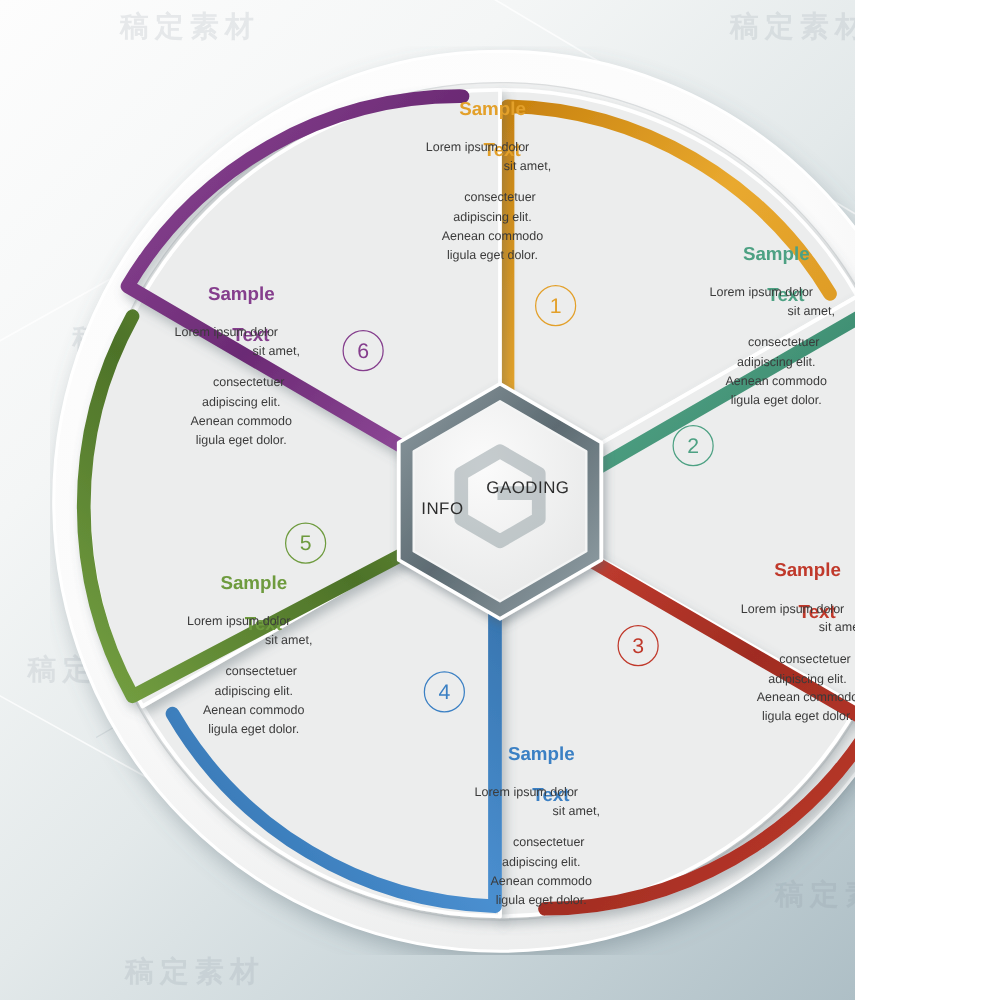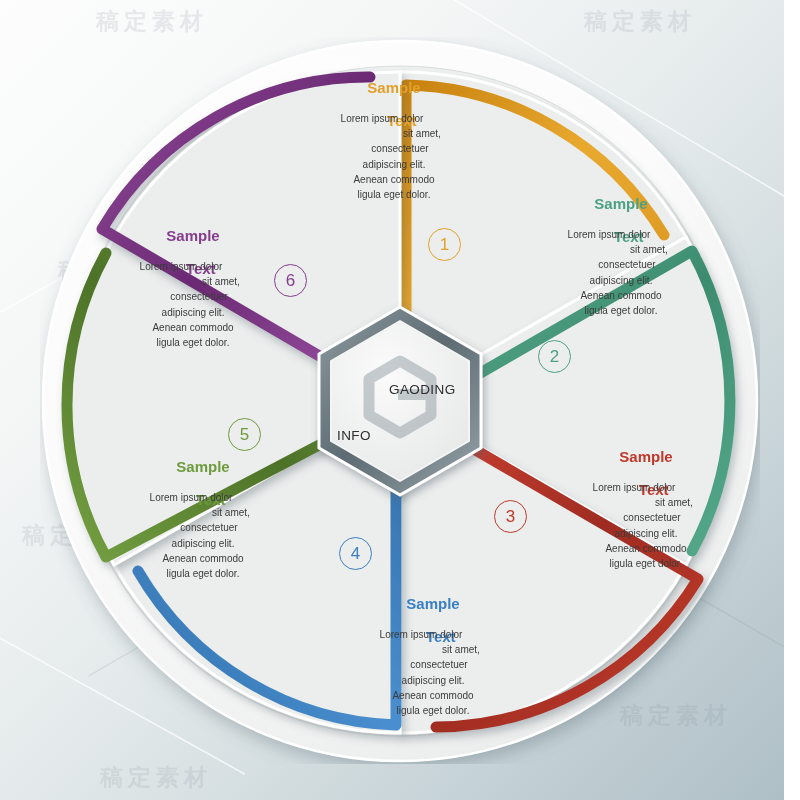--- a/index.html
+++ b/index.html
@@ -9,21 +9,21 @@
     width: 800px;
     height: 800px;
     overflow: hidden;
   }
   body {
     font-family: "Liberation Sans", sans-serif;
     background: #ffffff;
   }
   #stage {
     position: relative;
-    width: 784px;
+    width: 684px;
     height: 800px;
     background:
       linear-gradient(135deg,
         #fdfdfd 0%,
         #f4f6f6 28%,
         #e3e9ea 52%,
         #c9d5d9 76%,
         #aebfc6 100%);
     overflow: hidden;
   }
@@ -94,21 +94,21 @@
   .seg-body {
     font-size: 10px;
     line-height: 15.2px;
     color: #3b3b3b;
     text-align: center;
     position: relative;
     top: -28px;
   }
   .seg-body .l1 { position: relative; left: -12px; }
   .seg-body .l2 { position: relative; left: 28px; }
-  .seg-body .l3 { position: relative; left: 6px; }
+  .seg-body .l3 { position: relative; left: 6px; margin-top: 10px; }
 
   
   .badge {
     position: absolute;
     width: 31px;
     height: 31px;
     border-radius: 50%;
     border: 1.6px solid currentColor;
     display: flex;
     align-items: center;
@@ -364,16 +364,16 @@
       <div class="l3">consectetuer</div>
       <div>adipiscing elit.</div>
       <div>Aenean commodo</div>
       <div>ligula eget dolor.</div>
     </div>
   </div>
   <div class="badge" style="left:274px; top:264px; color:#853E8D;">
     <span>6</span>
   </div>
 
-  <div class="hex-label" style="left:337px; top:399px;margin-top:29px;">INFO</div>
+  <div class="hex-label" style="left:337px; top:399px;">INFO</div>
   <div class="hex-label" style="left:389px; top:382px;">GAODING</div>
 
 </div>
 
 </body></html>

